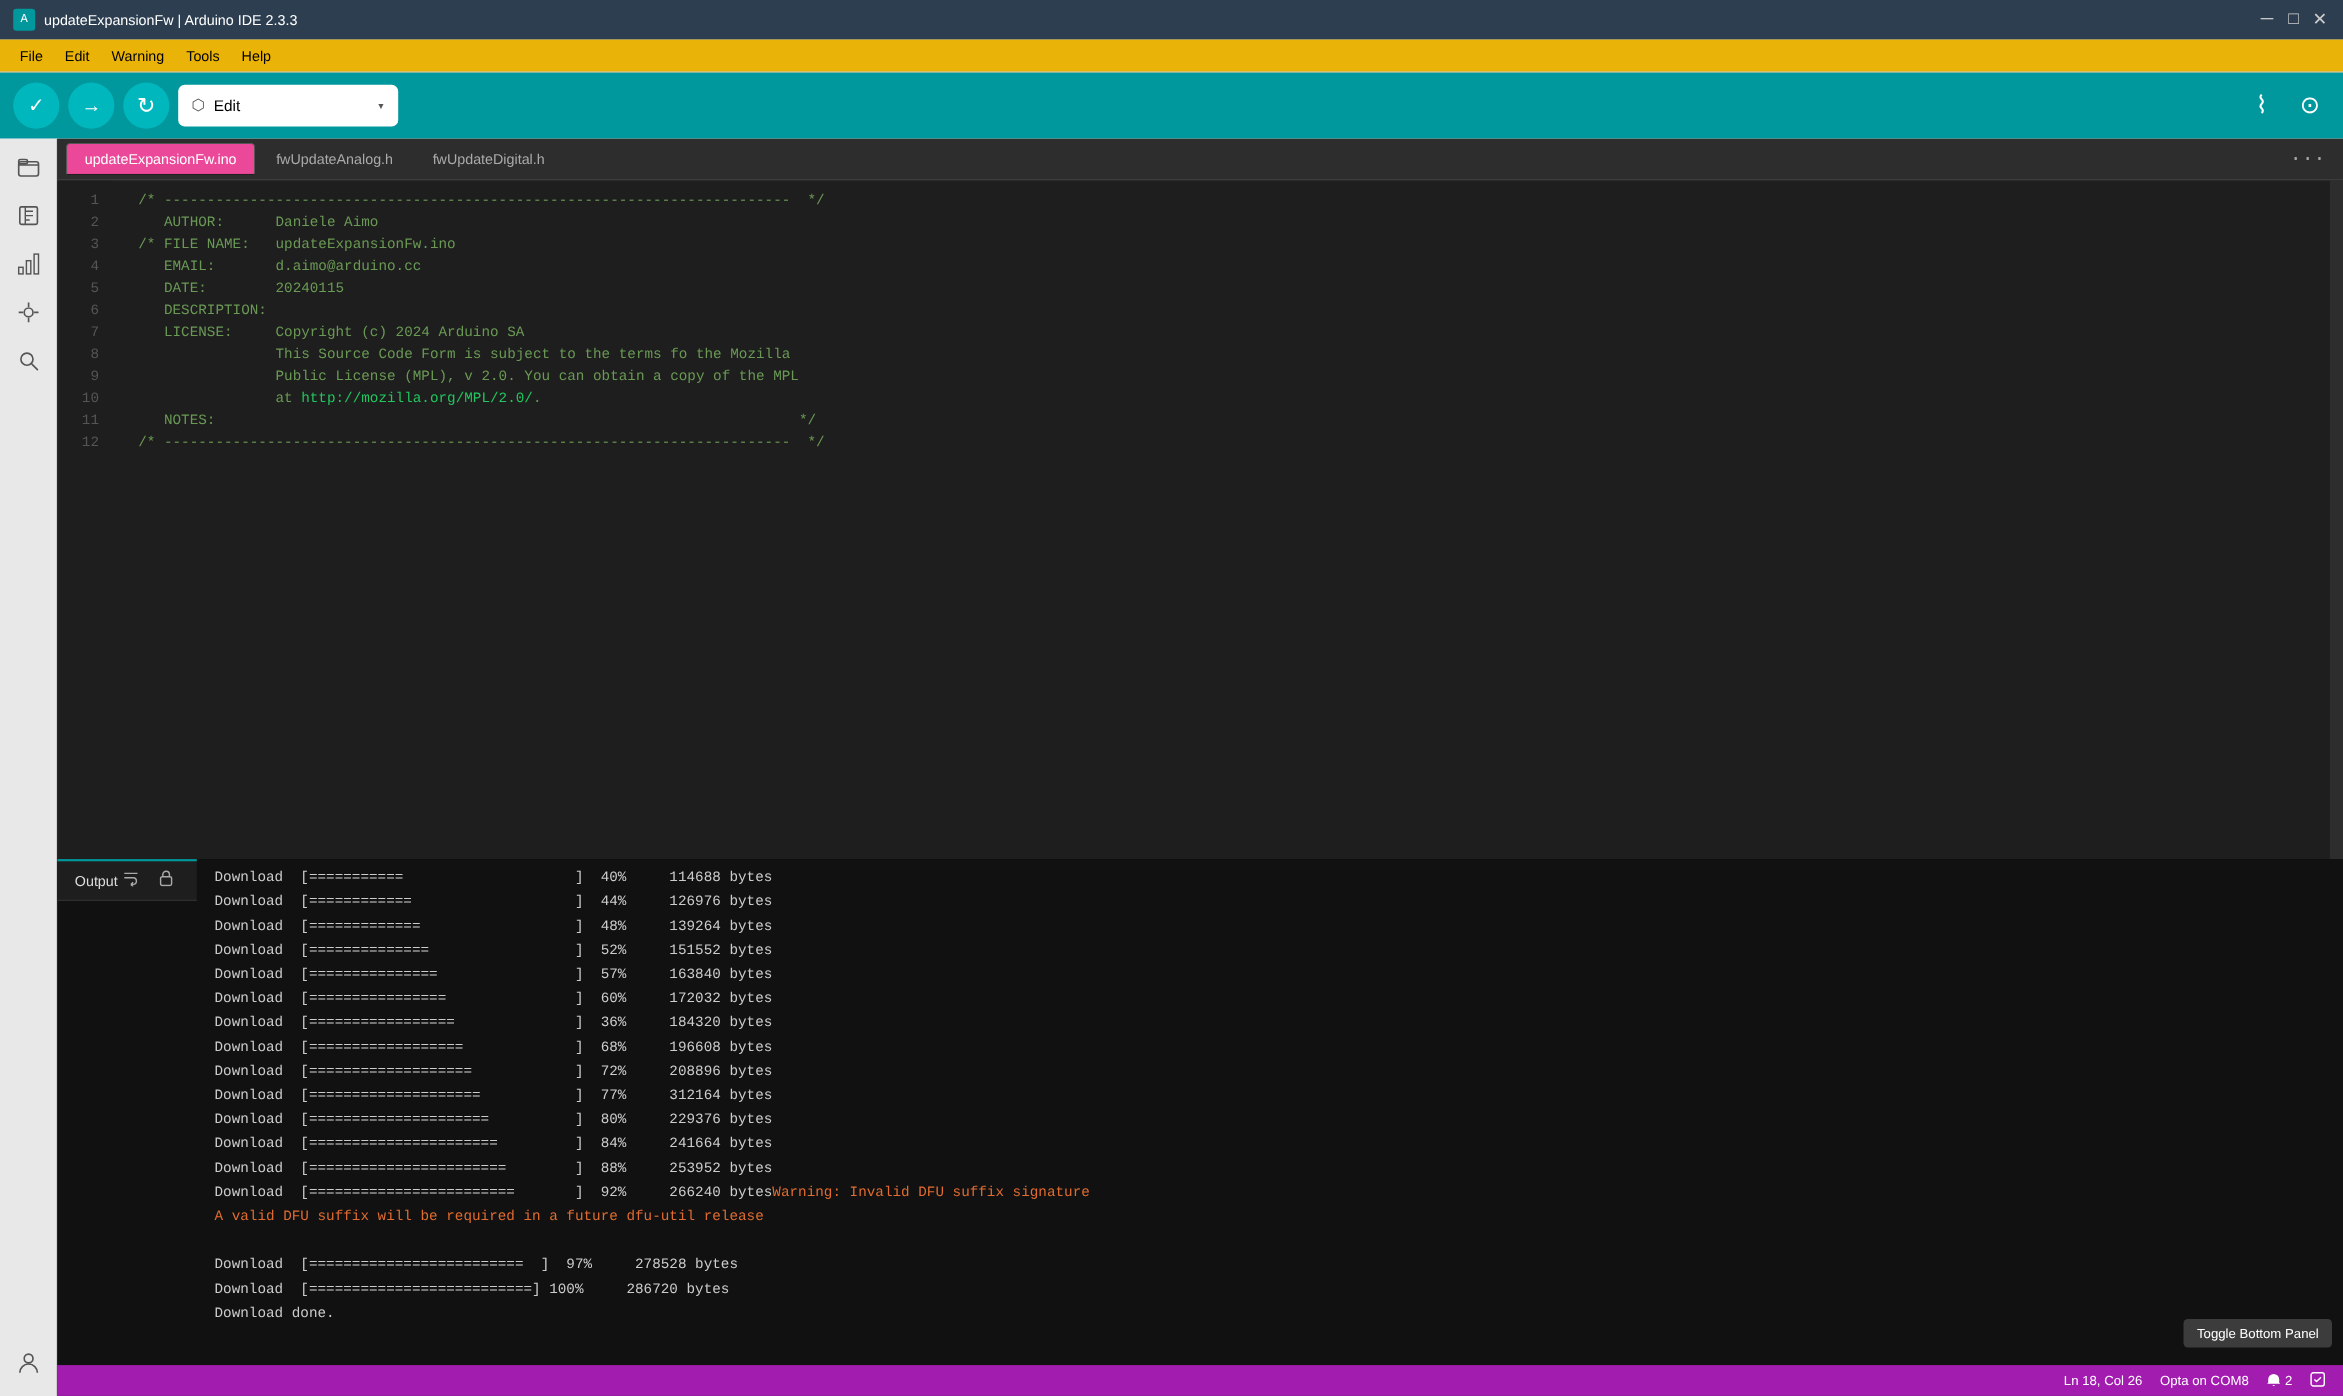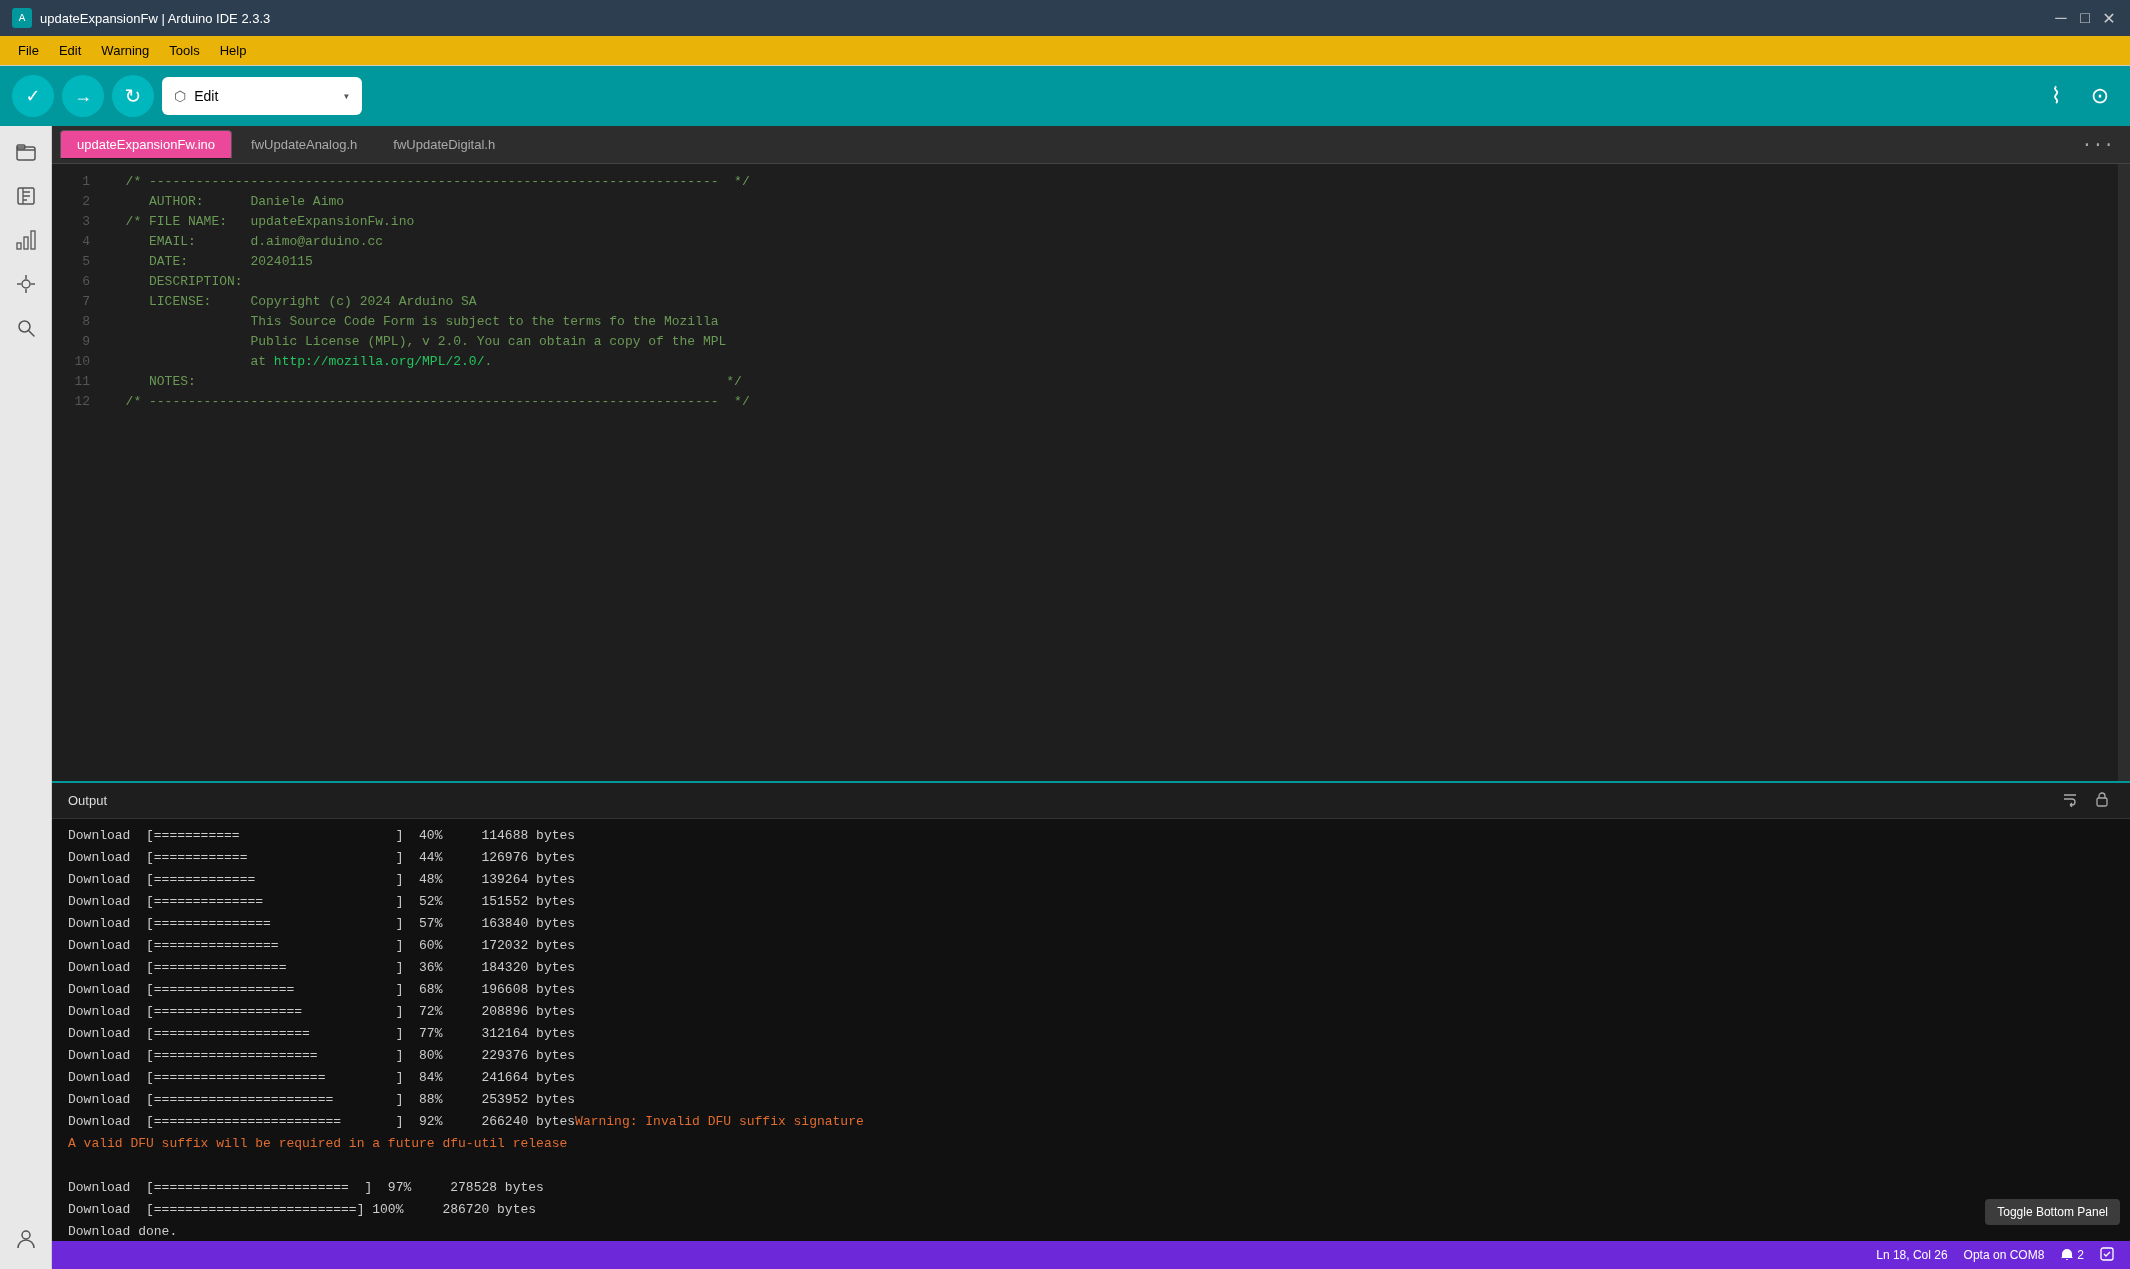--- a/index.html
+++ b/index.html
@@ -254,21 +254,20 @@
     .editor-scrollbar {
       width: 12px;
       background: #2d2d2d;
       flex-shrink: 0;
     }
     
     .output-panel {
       height: 460px;
       background: #111;
       display: flex;
-      flex-direction: column;
       flex-shrink: 0;
     }
     .output-header {
       background: #1e1e1e;
       height: 38px;
       display: flex;
       align-items: center;
       padding: 0 16px;
       border-top: 2px solid #00979d;
       border-bottom: 1px solid #333;
@@ -302,21 +301,21 @@
     }
     .output-line {
       height: 22px;
       line-height: 22px;
       white-space: pre;
       font-family: 'Consolas', 'Courier New', monospace;
     }
     .output-warning { color: #e06c30; }
     
     .status-bar {
-      background: #6d28d9;
+      background: #a21caf;
       height: 28px;
       display: flex;
       align-items: center;
       padding: 0 16px;
       justify-content: space-between;
       flex-shrink: 0;
     }
     .status-left {
       display: flex;
       align-items: center;

